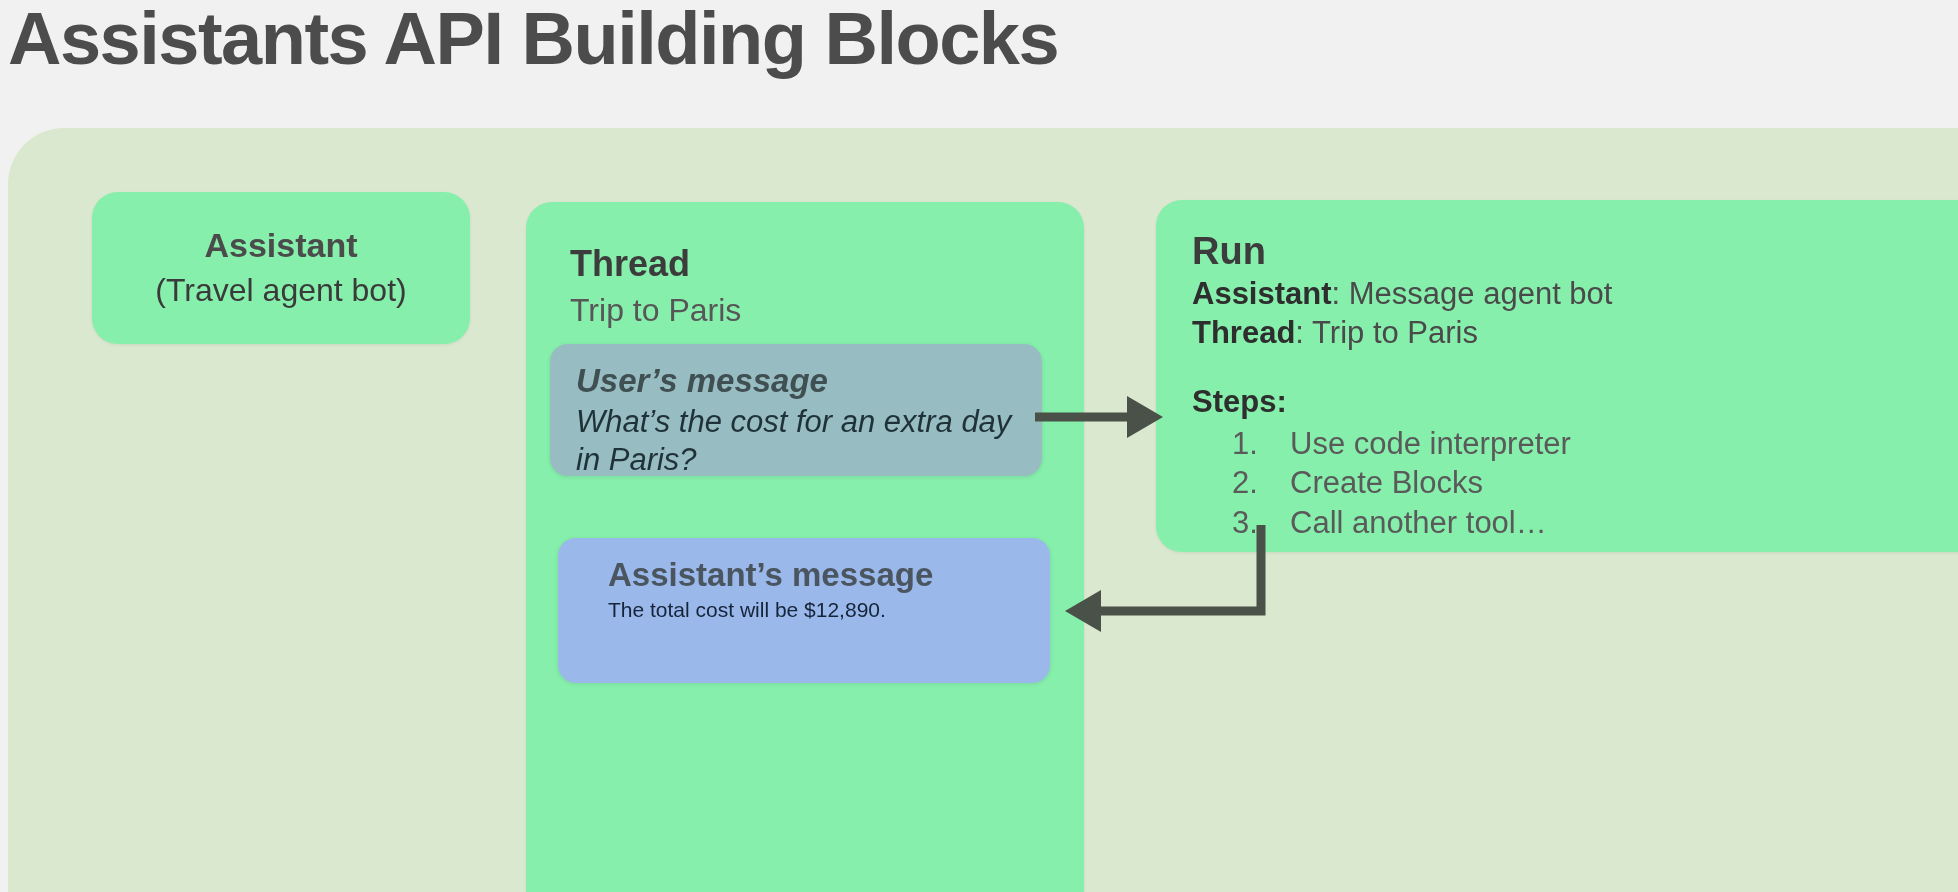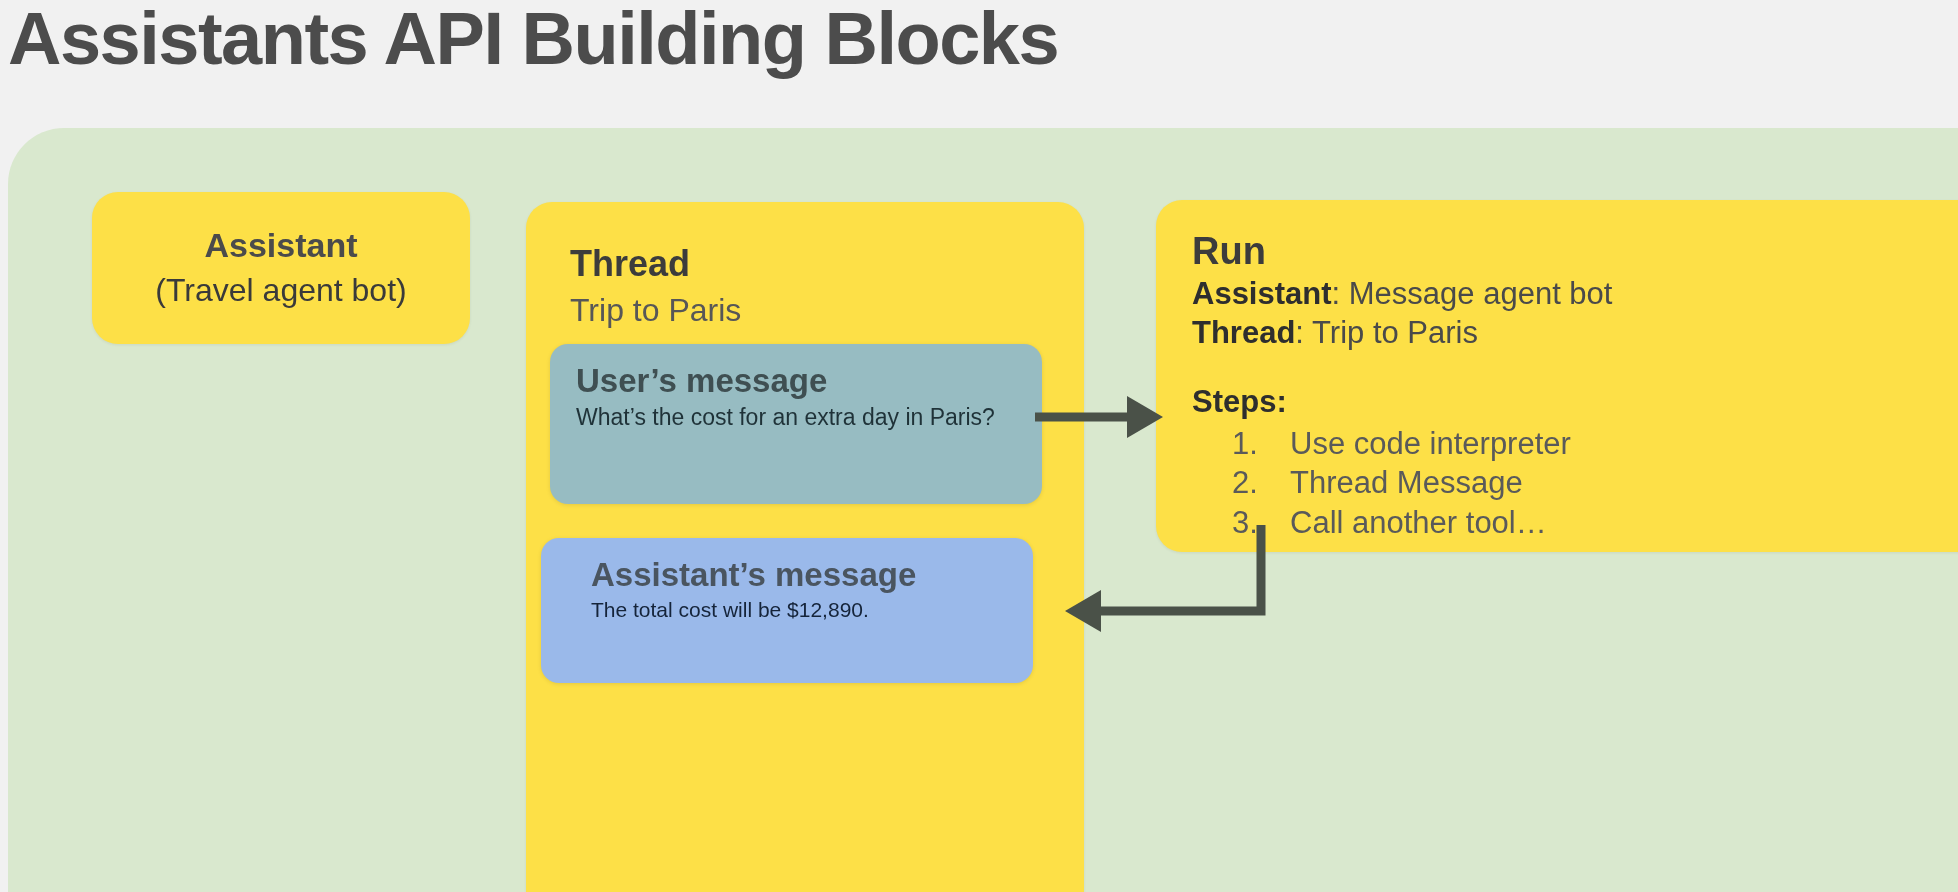--- a/index.html
+++ b/index.html
@@ -36,21 +36,21 @@
     width: 1950px;
     height: 764px;
     background: #d9e8ce;
     border-top-left-radius: 56px;
     border-top-right-radius: 0px;
   }
 
   
   .card {
     position: absolute;
-    background: #fde047;
+    background: #86efac;
     border-radius: 26px;
     box-shadow: 0 1px 3px rgba(0,0,0,0.07);
   }
 
   
   #assistant-card {
     left: 92px;
     top: 192px;
     width: 378px;
     height: 152px;
@@ -103,37 +103,38 @@
     position: absolute;
     border-radius: 18px;
     box-shadow: 0 1px 4px rgba(0,0,0,0.10);
     padding: 16px 26px 22px 26px;
     box-sizing: border-box;
   }
   #user-message-bubble {
     left: 550px;
     top: 344px;
     width: 492px;
-    height: 160px;
+    height: 132px;
     background: #97bcc2;
+    font-style: italic;
   }
   #user-message-bubble .bubble-title {
     font-size: 33px;
     font-weight: bold;
     color: #3f4f52;
     line-height: 1.25;
   }
   #user-message-bubble .bubble-body {
-    font-size: 23px;
+    font-size: 31px;
     color: #1f3238;
     line-height: 1.22;
     margin-top: 2px;
   }
   #assistant-message-bubble {
-    left: 541px;
+    left: 558px;
     top: 538px;
     width: 492px;
     height: 145px;
     background: #9ab9ea;
   }
   #assistant-message-bubble .bubble-title {
     font-size: 33px;
     font-weight: bold;
     color: #4a5560;
     line-height: 1.25;
@@ -253,21 +254,21 @@
 
   <div class="steps-label">Steps:</div>
 
   <ol id="run-steps-list">
     <li>
       <span class="step-num">1.</span>
       <span class="step-text">Use code interpreter</span>
     </li>
     <li>
       <span class="step-num">2.</span>
-      <span class="step-text">Thread Message</span>
+      <span class="step-text">Create Blocks</span>
     </li>
     <li>
       <span class="step-num">3.</span>
       <span class="step-text">Call another tool…</span>
     </li>
   </ol>
 </div>
 
 <svg class="arrow-svg" id="arrow-user-to-run" width="140" height="60">
   <line x1="0" y1="27" x2="100" y2="27" stroke="#4a5148" stroke-width="9"></line>

